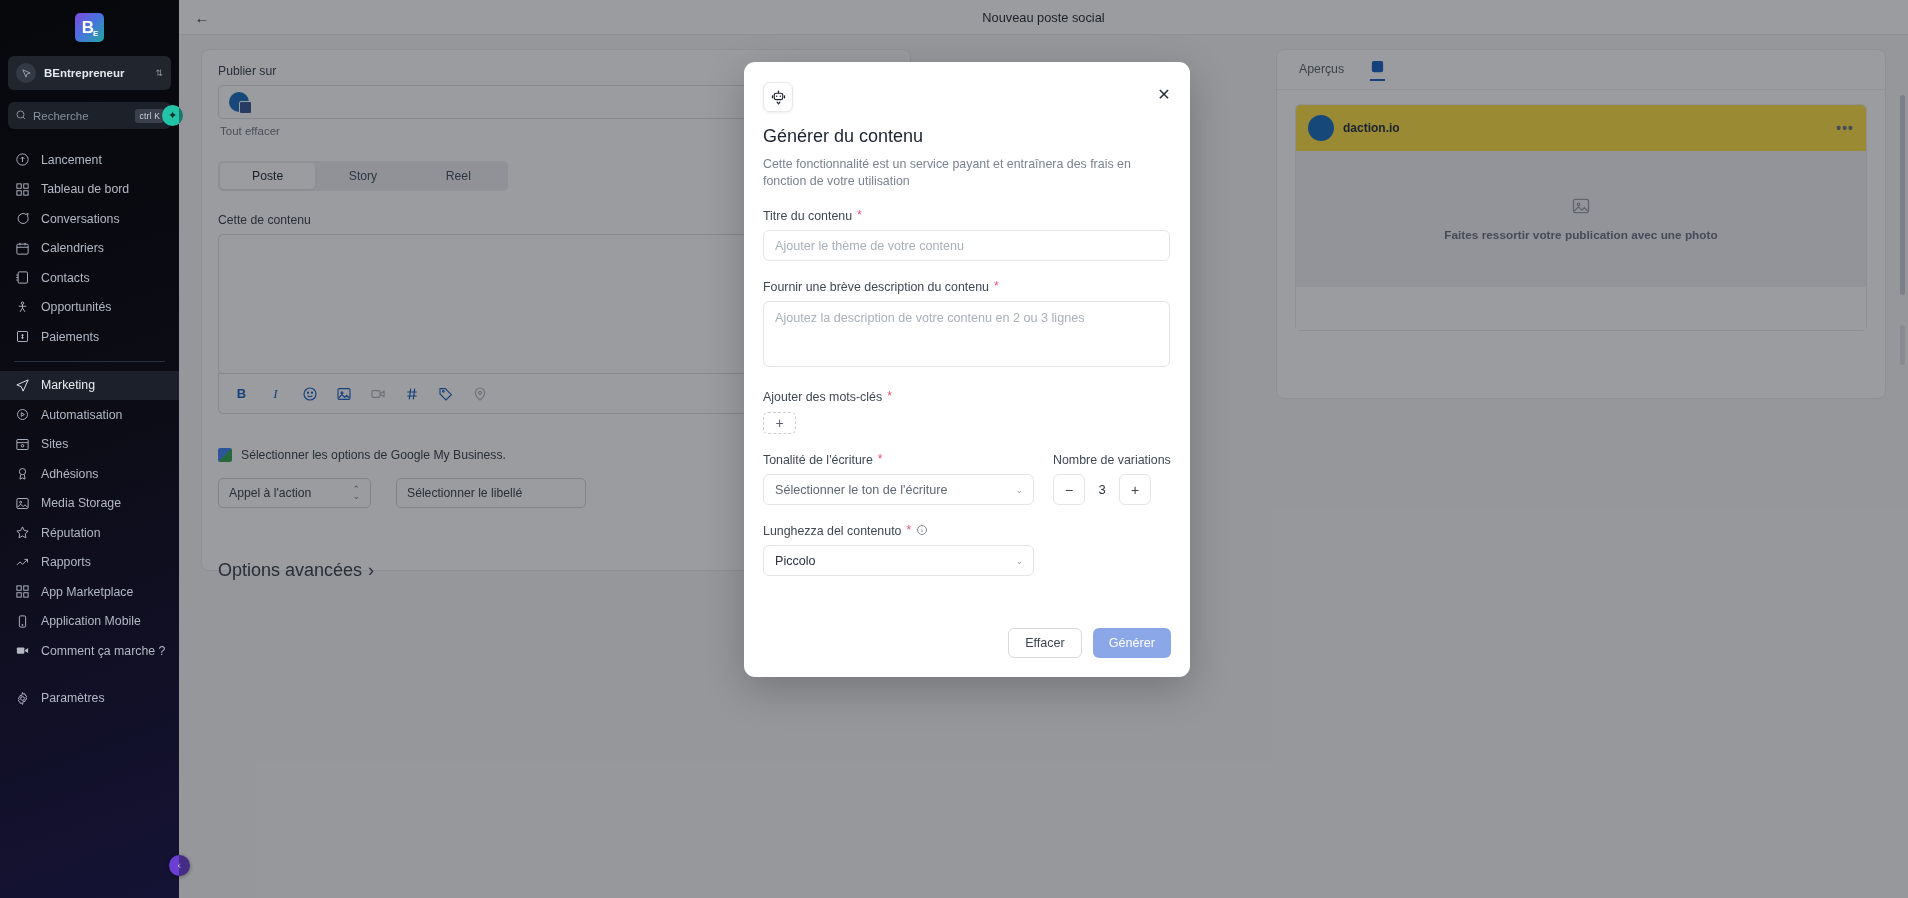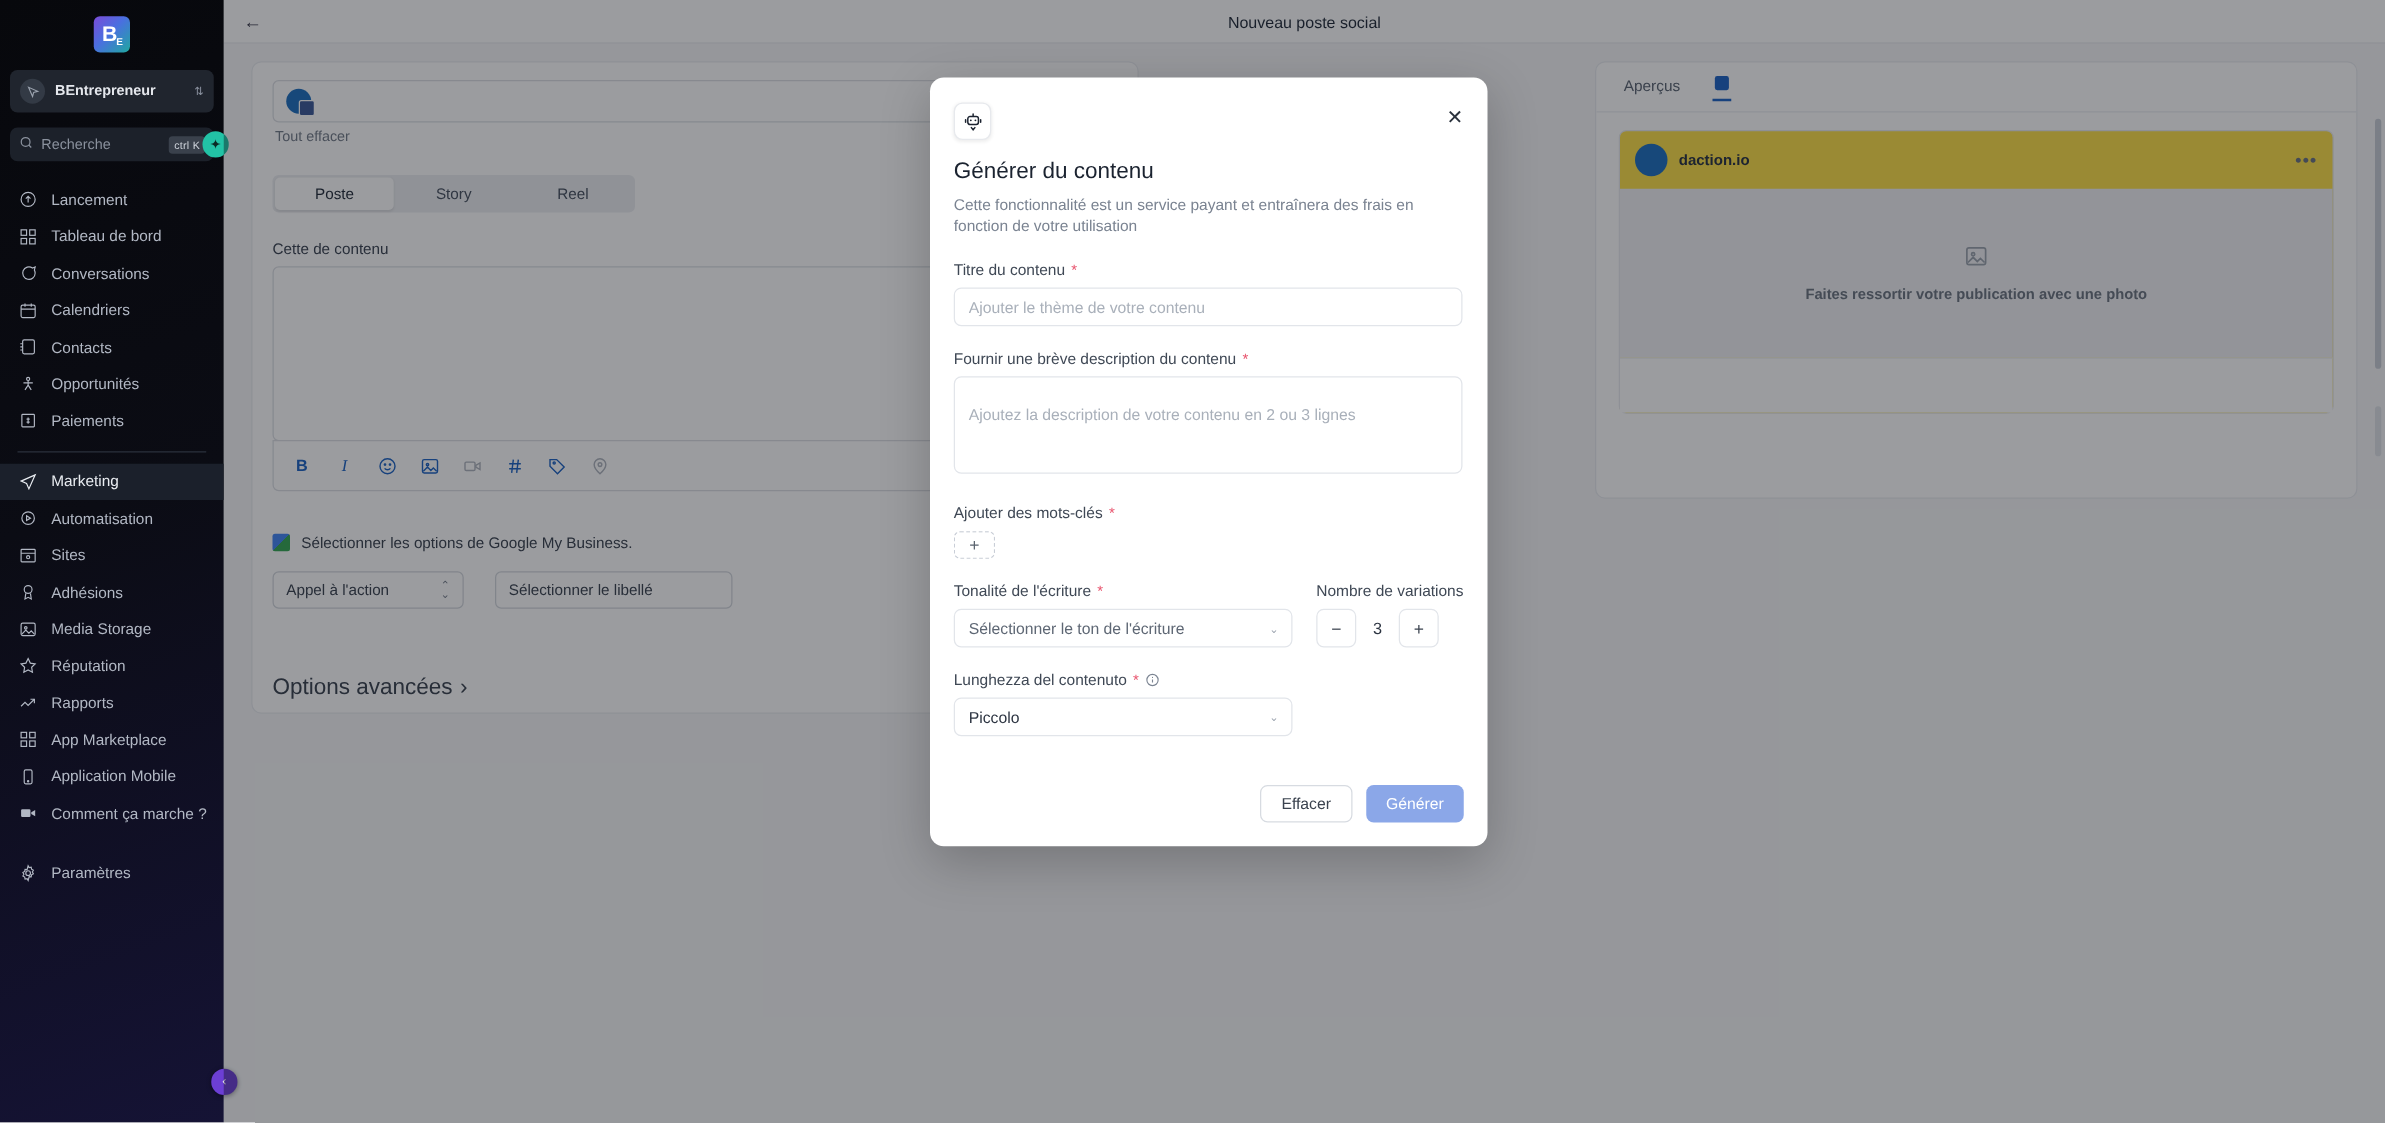--- a/index.html
+++ b/index.html
@@ -216,35 +216,35 @@
   .modal-close {
     position: absolute; right: 17px; top: 24px; width: 18px; height: 18px;
     display: flex; align-items: center; justify-content: center;
     color: #2a313c; font-size: 16px; cursor: pointer; line-height: 1;
   }
   .modal-title { margin-top: 14px; font-size: 18px; color: #1b2330; font-weight: 500; }
   .modal-sub {
     margin-top: 9px; font-size: 12.4px; color: #7a8391; line-height: 1.38; max-width: 382px;
   }
 
-  .m-label { margin-top: 19px; font-size: 12.4px; color: #3f4855; display: flex; align-items: center; gap: 5px; }
+  .m-label { margin-top: 19px; font-size: 12.4px; color: #3f4855; display: flex; align-items: flex-start; gap: 5px; }
   .req { color: #e8536d; font-size: 12px; line-height: 1; }
   .info-ic { color: #7b8492; display: inline-flex; }
 
   .m-input {
     margin-top: 7px; width: 407px; height: 31px;
     border: 1px solid #e2e5ea; border-radius: 6px;
     padding: 0 11px; font-size: 12.6px; color: #2b3340;
     background: #fff; outline: none; font-family: "Liberation Sans", sans-serif;
   }
   .m-input::placeholder { color: #a9b0ba; }
   .m-text {
-    margin-top: 7px; width: 407px; height: 78px;
+    margin-top: 7px; width: 407px; height: 66px;
     border: 1px solid #e2e5ea; border-radius: 6px;
-    padding: 23px 11px; font-size: 12.6px; color: #2b3340;
+    padding: 9px 11px; font-size: 12.6px; color: #2b3340;
     background: #fff; outline: none; resize: none;
     font-family: "Liberation Sans", sans-serif;
   }
   .m-text::placeholder { color: #a9b0ba; }
 
   .kw-add {
     margin-top: 8px; width: 33px; height: 22px;
     border: 1px dashed #c9ced7; border-radius: 5px;
     display: flex; align-items: center; justify-content: center;
     color: #5b6personal; color: #5b646f; font-size: 14px; cursor: pointer; background: #fff;
@@ -504,20 +504,21 @@
     <div class="topbar">
       <div class="back-arrow">
         <span>←</span>
       </div>
       <div class="topbar-title">Nouveau poste social</div>
     </div>
 
     <div class="work">
 
       <section class="composer">
+        <div class="field-label">Publier sur</div>
         <div class="chipbox">
           <span class="fb-ic"></span>
         </div>
         <div class="clear-all">Tout effacer</div>
 
         <div class="seg-tabs">
           <div class="seg on">Poste</div>
           <div class="seg">Story</div>
           <div class="seg">Reel</div>
         </div>

